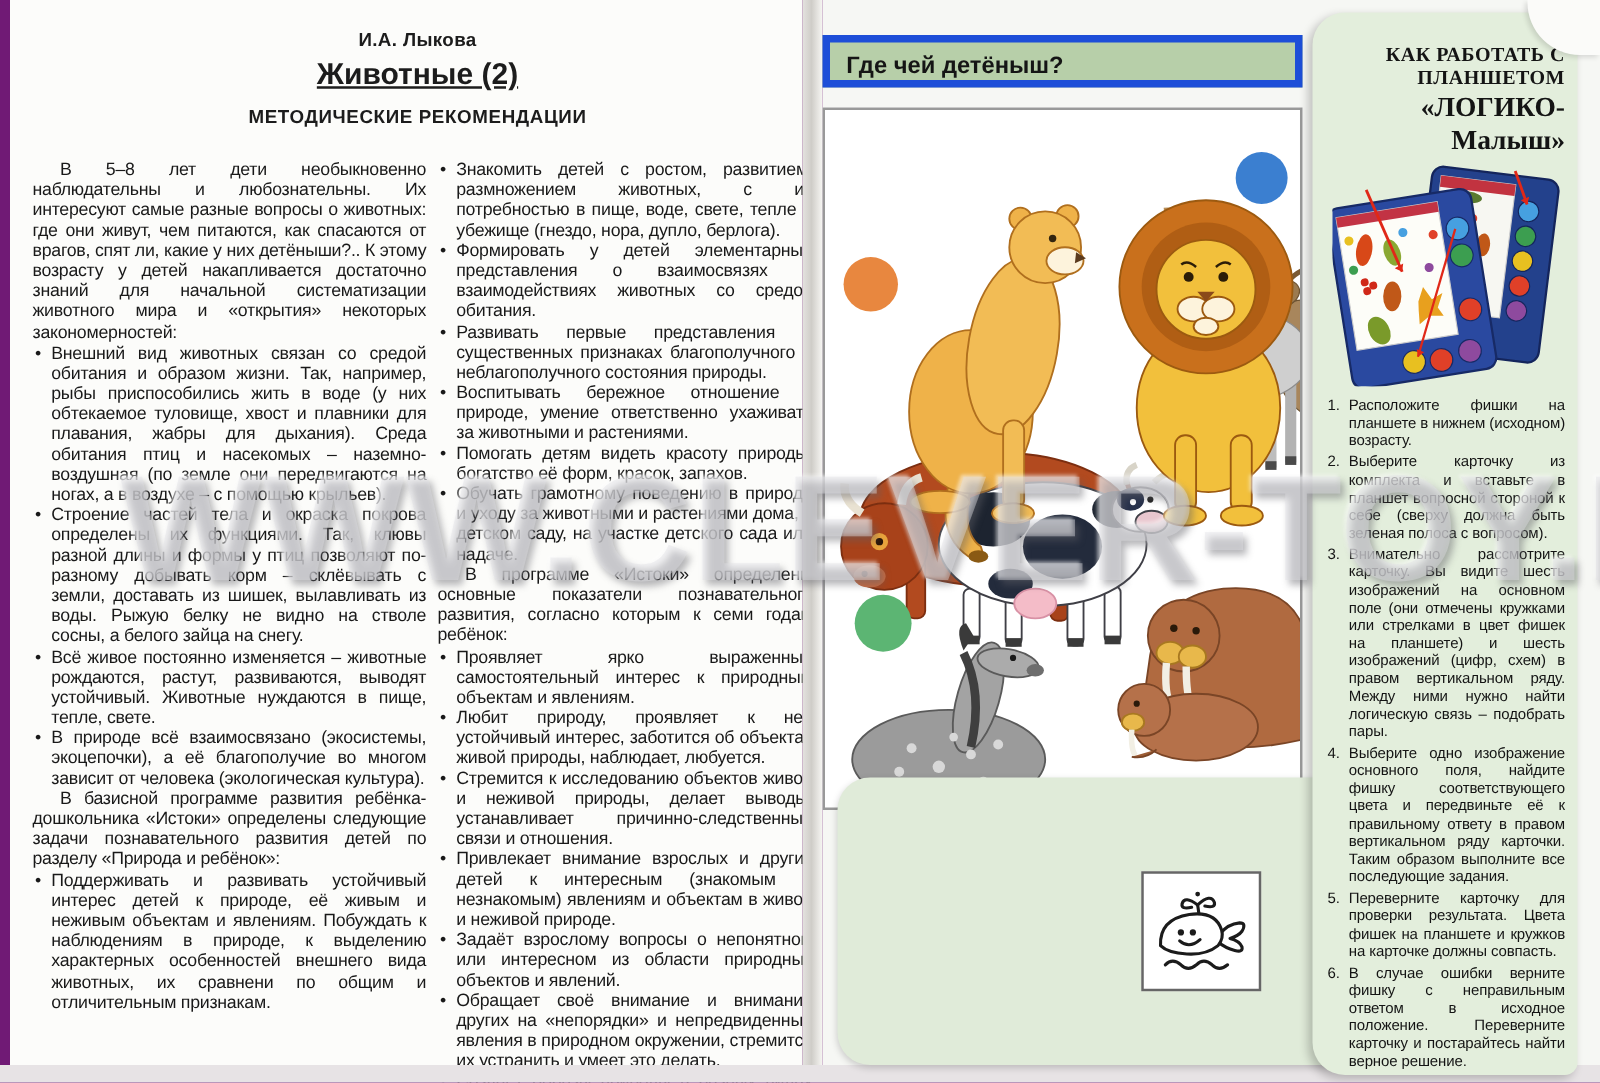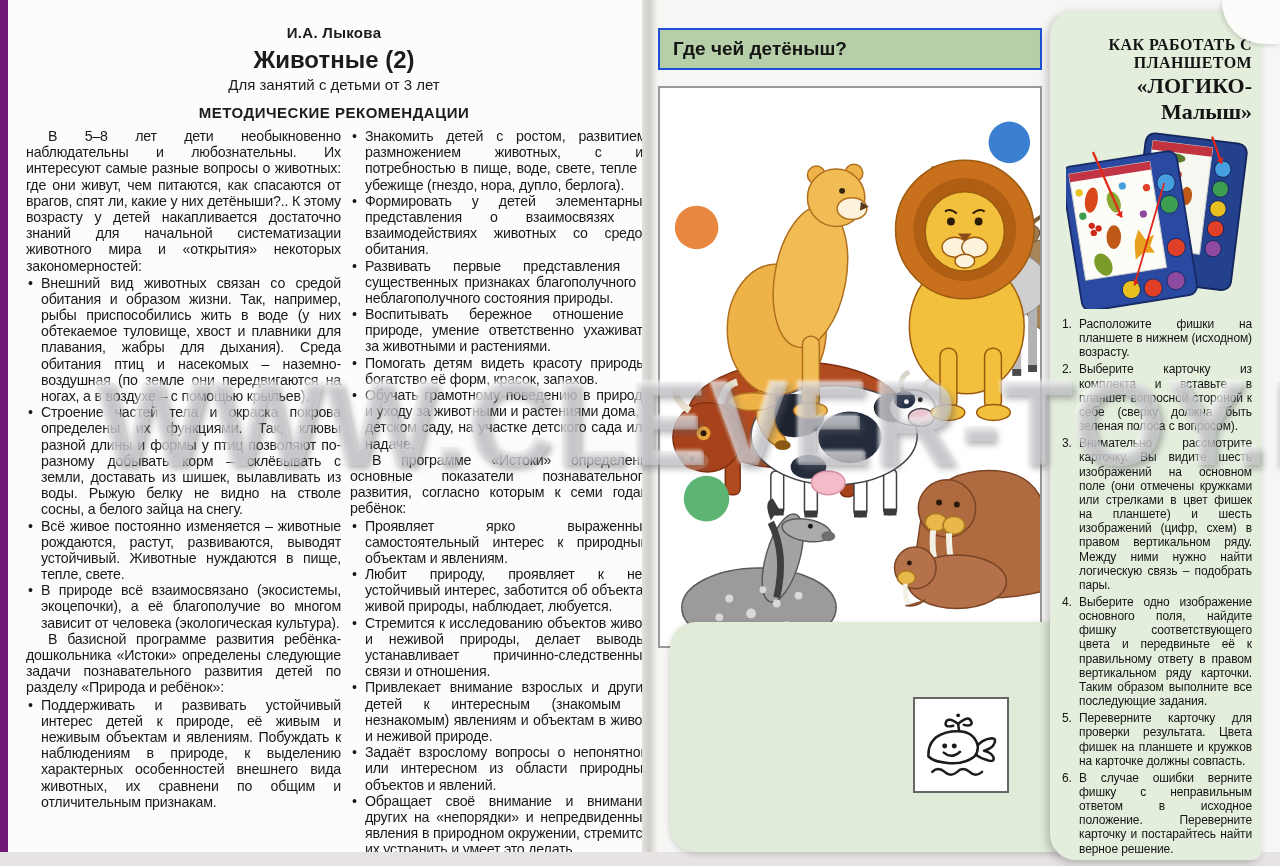--- a/index.html
+++ b/index.html
@@ -5,36 +5,36 @@
   html,body{margin:0;padding:0;background:#e9e6e8;}
   .stage{position:relative;width:1280px;height:866px;overflow:hidden;
          background:#701a75;font-family:"Liberation Sans",sans-serif;}
   
   .left-page{position:absolute;left:8px;top:0;width:634px;height:852px;background:#fcfcfa;}
   .spine{position:absolute;left:642px;top:0;width:16px;height:852px;
          background:linear-gradient(to right,#e4e2df,#cfcdc8 45%,#f7f6f3);}
   .scan-bottom{position:absolute;left:0;top:852px;width:1280px;height:14px;background:#e7e3e5;}
   .lp-header{position:absolute;left:20px;top:24px;width:612px;text-align:center;color:#1c1c1c;}
   .author{font-size:15px;font-weight:bold;letter-spacing:.3px;}
-  .title{font-size:24px;font-weight:bold;margin:5px 0 2px;}
+  .title{font-size:24px;font-weight:bold;margin:5px 0 2px;text-decoration:underline;}
   .subtitle{font-size:15px;}
   .section-heading{font-size:15px;font-weight:bold;margin-top:11px;letter-spacing:.5px;}
   .col{position:absolute;top:128px;font-size:14.2px;line-height:1.14;letter-spacing:-.2px;
        text-align:justify;color:#191919;}
   .col1{left:18px;width:315px;}
   .col2{left:342px;width:300px;}
   .col p{margin:0 0 1px;}
   .col p.indent{text-indent:22px;}
   .col ul{list-style:none;margin:0;padding:0;}
   .col ul li{position:relative;padding-left:15px;margin:0;}
   .col ul li::before{content:"•";position:absolute;left:2px;}
   
   .right-page{position:absolute;left:658px;top:0;width:622px;height:852px;background:#f6f7f4;}
   .card-header{position:absolute;left:658px;top:28px;width:384px;height:42px;box-sizing:border-box;
-               background:#b7cfa9;border:2px solid #1d4ed8;z-index:2;}
+               background:#b7cfa9;border:6px solid #1d4ed8;z-index:2;}
   .card-header span{display:block;font-size:19px;font-weight:bold;color:#151515;
                     padding-left:13px;line-height:37px;}
   .picture-box{position:absolute;left:658px;top:86px;width:384px;height:562px;box-sizing:border-box;
                background:#ffffff;border:2px solid #999;z-index:1;}
   .picture-box svg{display:block;width:380px;height:558px;}
   .lower-card{position:absolute;left:670px;top:622px;width:508px;height:230px;background:#e0ebd9;
               border-radius:26px;box-shadow:0 2px 6px rgba(0,0,0,.18);z-index:5;}
   .whale-box{position:absolute;left:913px;top:697px;width:96px;height:96px;box-sizing:border-box;
              background:#fff;border:2px solid #666;z-index:6;}
   .whale-box svg{display:block;width:92px;height:92px;}
@@ -61,21 +61,20 @@
 </style>
 </head>
 <body>
 
 <div class="stage">
 
   <div class="left-page">
     <div class="lp-header">
       <div class="author">И.А. Лыкова</div>
       <div class="title">Животные (2)</div>
-      <div class="subtitle">Для занятий с детьми от 3 лет</div>
       <div class="section-heading">МЕТОДИЧЕСКИЕ РЕКОМЕНДАЦИИ</div>
     </div>
 
     <div class="col col1">
       <p class="indent">В 5–8 лет дети необыкновенно наблюдательны и любознательны. Их интересуют самые разные вопросы о животных: где они живут, чем питаются, как спасаются от врагов, спят ли, какие у них детёныши?.. К этому возрасту у детей накапливается достаточно знаний для начальной систематизации животного мира и «открытия» некоторых закономерностей:</p>
       <ul>
         <li>Внешний вид животных связан со средой обитания и образом жизни. Так, например, рыбы приспособились жить в воде (у них обтекаемое туловище, хвост и плавники для плавания, жабры для дыхания). Среда обитания птиц и насекомых – наземно-воздушная (по земле они передвигаются на ногах, а в воздухе – с помощью крыльев).</li>
         <li>Строение частей тела и окраска покрова определены их функциями. Так, клювы разной длины и формы у птиц позволяют по-разному добывать корм – склёвывать с земли, доставать из шишек, вылавливать из воды. Рыжую белку не видно на стволе сосны, а белого зайца на снегу.</li>
         <li>Всё живое постоянно изменяется – животные рождаются, растут, развиваются, выводят устойчивый. Животные нуждаются в пище, тепле, свете.</li>
         <li>В природе всё взаимосвязано (экосистемы, экоцепочки), а её благополучие во многом зависит от человека (экологическая культура).</li>

